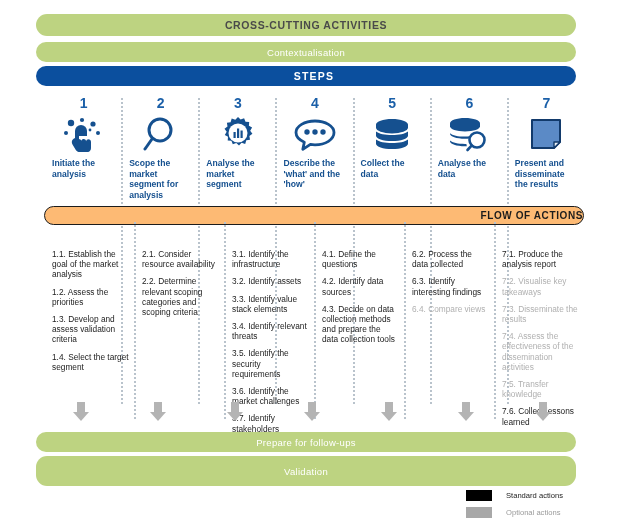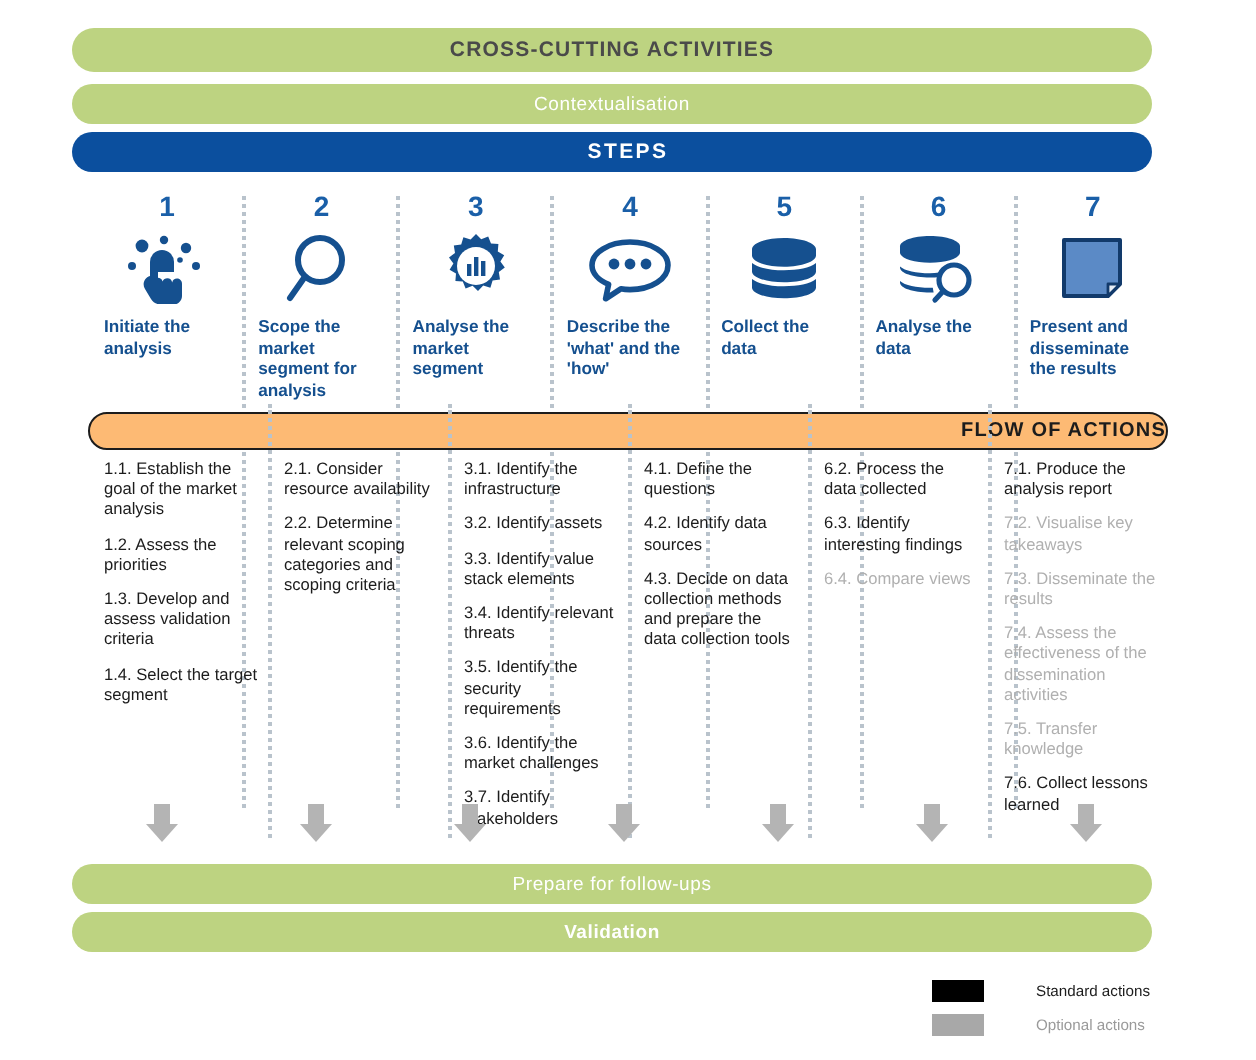--- a/index.html
+++ b/index.html
@@ -129,20 +129,21 @@
     top: 229px;
     width: 540px;
     height: 172px;
     display: flex;
   }
   .act-col {
     flex: 1 1 0;
     position: relative;
     padding: 0 5px 0 8px;
     box-sizing: border-box;
+    margin-top: 20px;
   }
   .act-col + .act-col::before {
     content: "";
     position: absolute;
     left: 0; top: -27px; bottom: -18px;
     width: 0;
     border-left: 2px dotted #b9c3cc;
   }
   .act-item {
     font-size: 8.3px;
@@ -184,36 +185,35 @@
     border-right: 8px solid transparent;
     border-top: 9px solid #b4b4b4;
   }
 
   
   .bar-followups {
     top: 432px; height: 20px;
     font-size: 9.5px; font-weight: normal;
   }
   .bar-validation {
-    top: 456px; height: 20px;
-    font-size: 9.5px; font-weight: bold;
+    top: 456px; height: 30px;
+    font-size: 9.5px; font-weight: normal;
   }
 
   
   .legend {
     position: absolute;
     right: 22px;
     top: 487px;
     width: 140px;
   }
   .legend-row {
     display: flex;
     align-items: center;
     height: 17px;
-    gap: 12px;
   }
   .legend-swatch {
     width: 26px;
     height: 11px;
     flex: 0 0 auto;
   }
   .sw-standard { background: #000000; }
   .sw-optional { background: #a8a8a8; }
   .legend-label {
     font-size: 7.6px;

